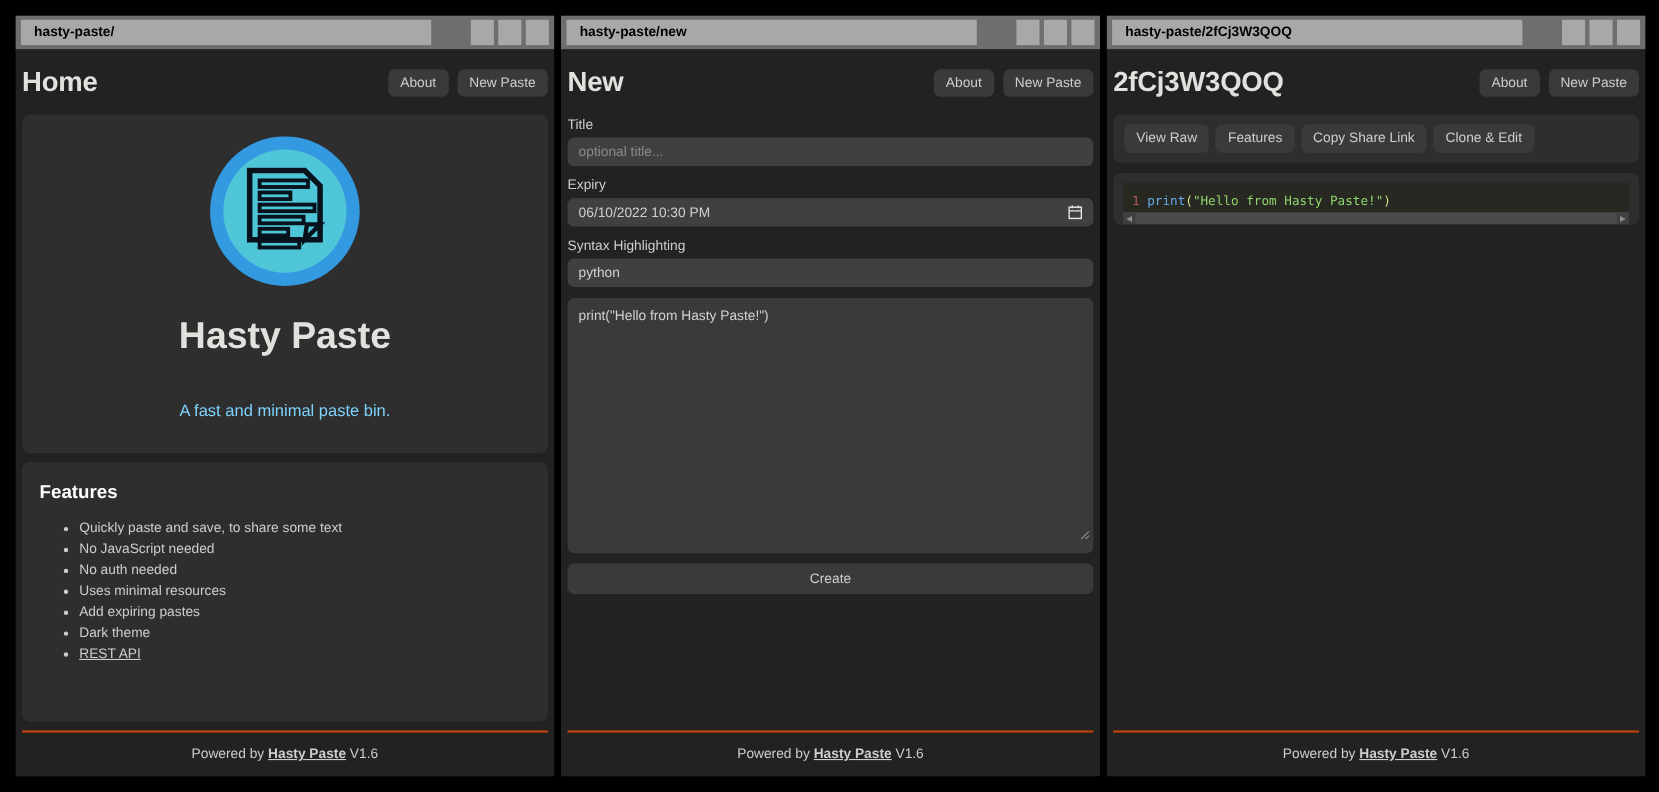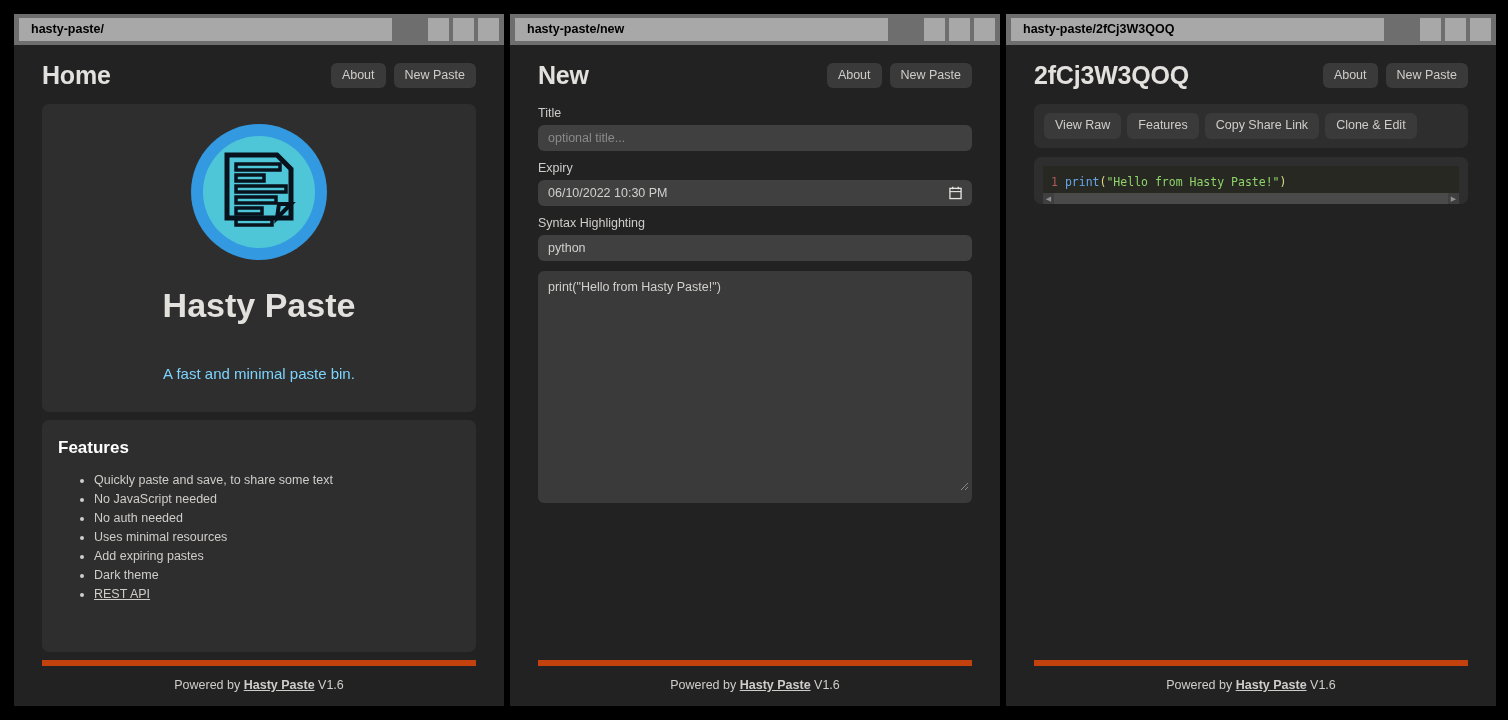--- a/index.html
+++ b/index.html
@@ -48,21 +48,21 @@
     width: 21px; height: 23px;
     background: #a8a8a8;
     flex: none;
   }
   
   .page {
     flex: 1 1 auto;
     background: #222222;
     color: #d2d0cd;
     display: flex; flex-direction: column;
-    padding: 0 28px;
+    padding: 0 6px;
     overflow: hidden;
   }
   .navbar {
     display: flex; align-items: center; justify-content: space-between;
     padding: 16px 0 14px 0;
     flex: none;
   }
   .page-title {
     font-size: 25px;
     font-weight: bold;
@@ -130,21 +130,21 @@
   .features li {
     font-size: 12.5px;
     color: #cfcdca;
     line-height: 1.52;
   }
   .features li a { color: #cfcdca; text-decoration: underline; }
   
   .footer {
     margin-top: auto;
     flex: none;
-    border-top: 6px solid #c2410c;
+    border-top: 2px solid #c2410c;
     padding: 12px 0 14px 0;
     text-align: center;
     font-size: 12.5px;
     color: #cfcdca;
   }
   .footer a { color: #cfcdca; text-decoration: underline; font-weight: bold; }
   
   .form { padding-top: 2px; }
   .field-label {
     font-size: 12.5px;
@@ -348,20 +348,21 @@
         <input class="input" type="text" value="python" style="">
 
         <div class="ta-wrap">
           <textarea class="textarea" style="">print("Hello from Hasty Paste!")</textarea>
           <svg class="resize-grip" viewBox="0 0 9 9">
             <line x1="8" y1="1" x2="1" y2="8" stroke="#8a8a8a" stroke-width="1"></line>
             <line x1="8" y1="5" x2="5" y2="8" stroke="#8a8a8a" stroke-width="1"></line>
           </svg>
         </div>
 
+        <button class="create-btn">Create</button>
       </div>
 
       <div class="footer">
         <span>Powered by</span> 
         <a href="#">Hasty Paste</a> 
         <span>V1.6</span>
       </div>
     </div>
   </div>
 

